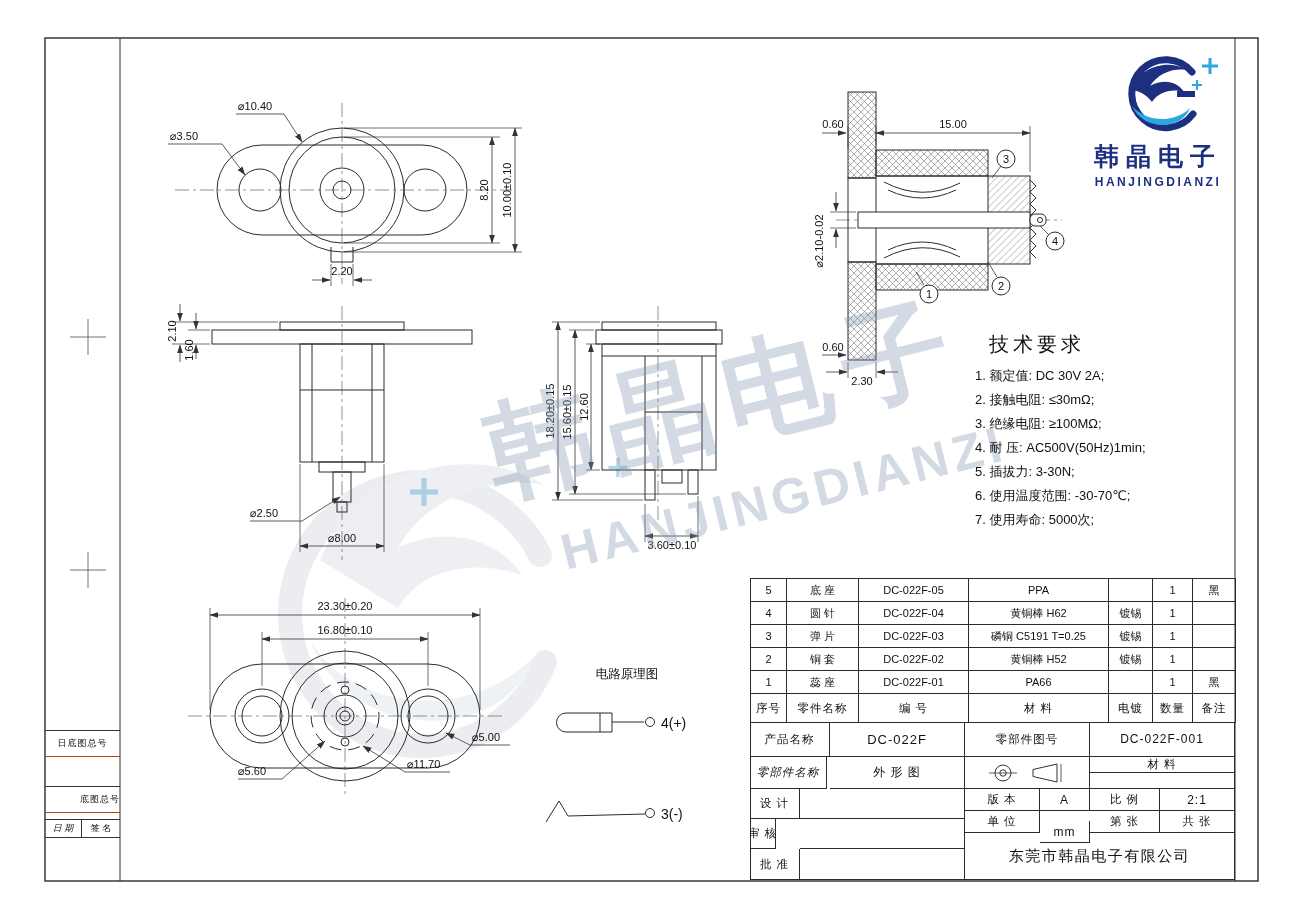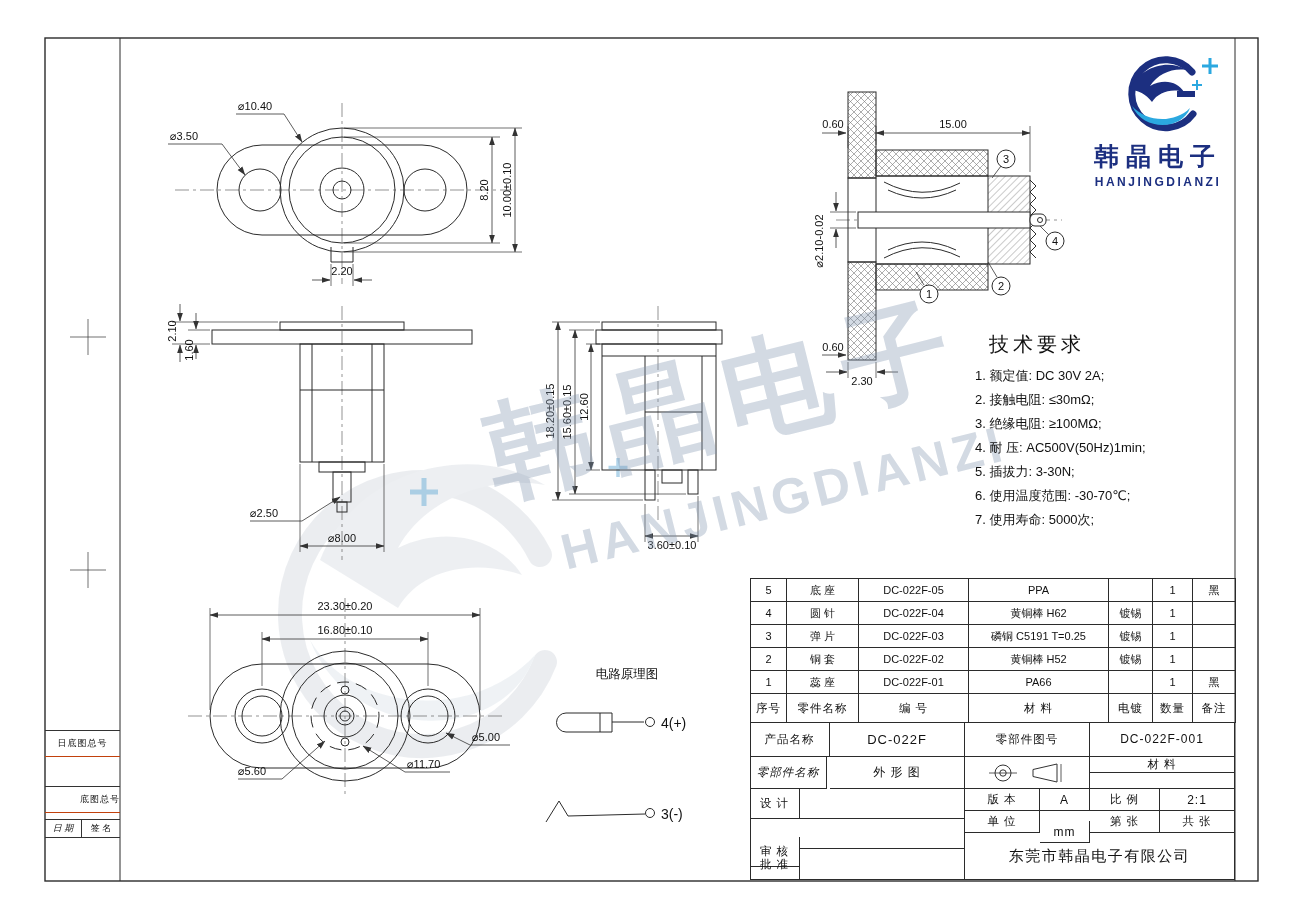--- a/index.html
+++ b/index.html
@@ -396,21 +396,21 @@
       <line x1="8" y1="14" x2="36" y2="14" stroke="#333" stroke-width="0.8"></line>
       <path d="M 52,10.5 L 52,17.5 L 76,23 L 76,5 Z" fill="none" stroke="#333" stroke-width="1"></path>
       <line x1="80" y1="5" x2="80" y2="23" stroke="#333" stroke-width="0.8"></line>
     </svg>
   </div>
   <div class="cell lbl" style="left:1090px;top:757px;width:145px;height:16px;">材  料</div>
   <div class="cell" style="left:1090px;top:773px;width:145px;height:16px;"></div>
 
   <div class="cell lbl" style="left:750px;top:789px;width:50px;height:30px;">设 计</div>
   <div class="cell" style="left:800px;top:789px;width:165px;height:30px;"></div>
-  <div class="cell lbl" style="left:750px;top:837px;width:50px;height:30px;">审 核</div>
+  <div class="cell lbl" style="left:750px;top:819px;width:26px;height:30px;">审 核</div>
   <div class="cell" style="left:800px;top:819px;width:165px;height:30px;"></div>
   <div class="cell lbl" style="left:750px;top:849px;width:50px;height:31px;">批 准</div>
   <div class="cell" style="left:800px;top:849px;width:165px;height:31px;"></div>
 
   <div class="cell lbl" style="left:965px;top:789px;width:75px;height:22px;">版 本</div>
   <div class="cell" style="left:1040px;top:789px;width:50px;height:22px;">A</div>
   <div class="cell lbl" style="left:1090px;top:789px;width:70px;height:22px;">比 例</div>
   <div class="cell" style="left:1160px;top:789px;width:75px;height:22px;font-size:12px;">2:1</div>
   <div class="cell lbl" style="left:965px;top:811px;width:75px;height:22px;">单 位</div>
   <div class="cell" style="left:1040px;top:811px;width:50px;height:22px;margin-top:10px;">mm</div>

